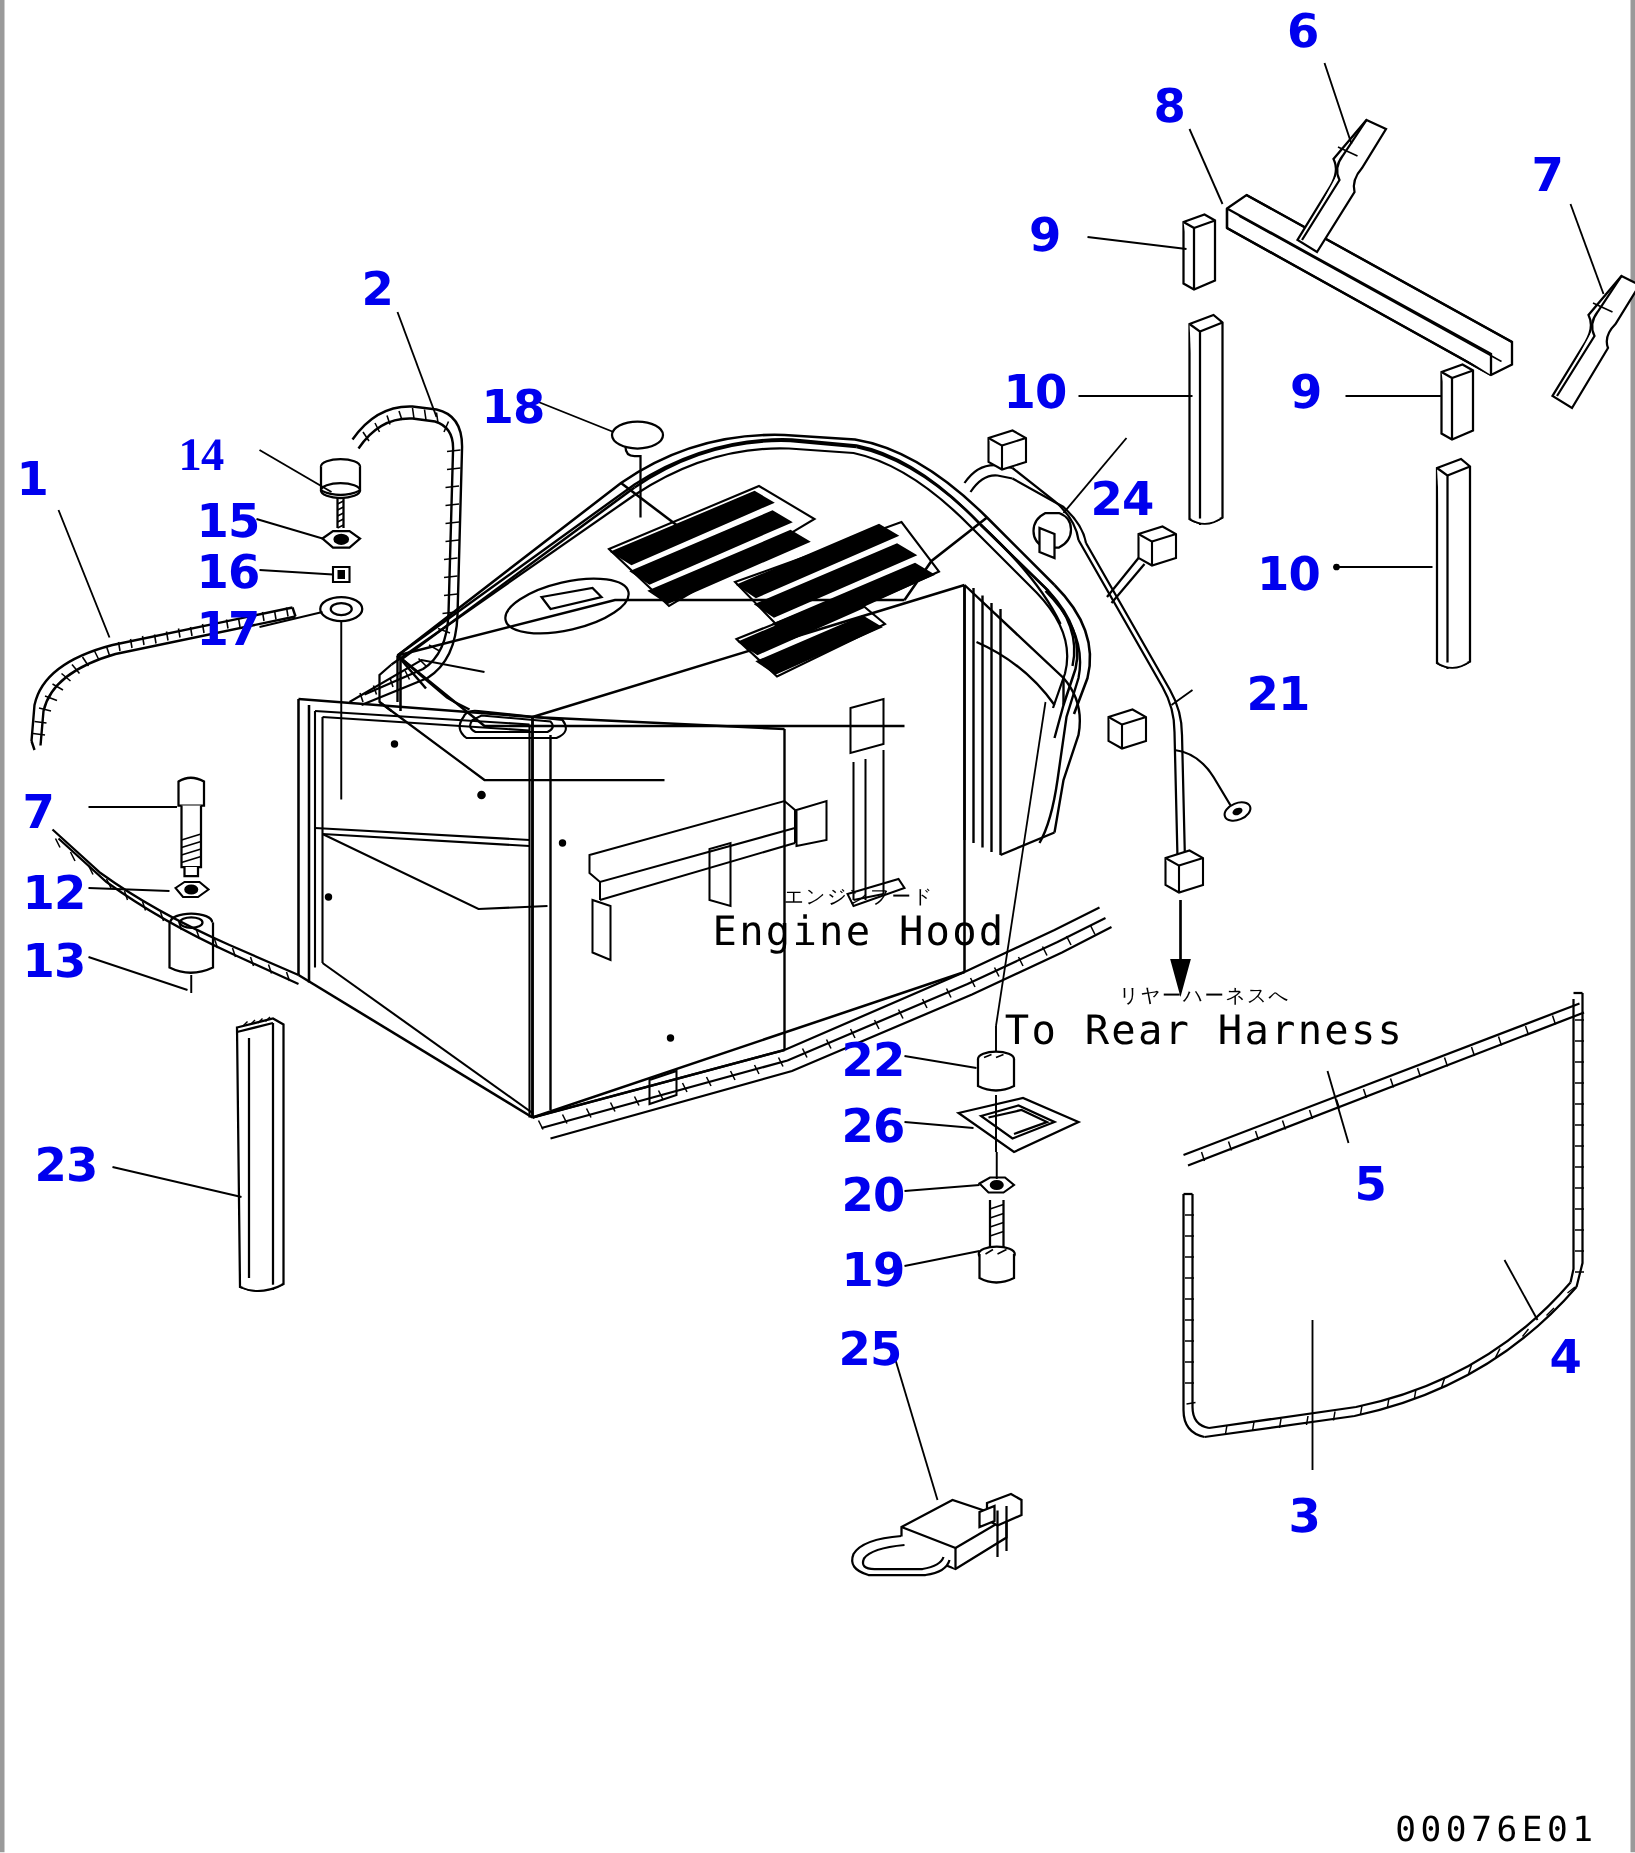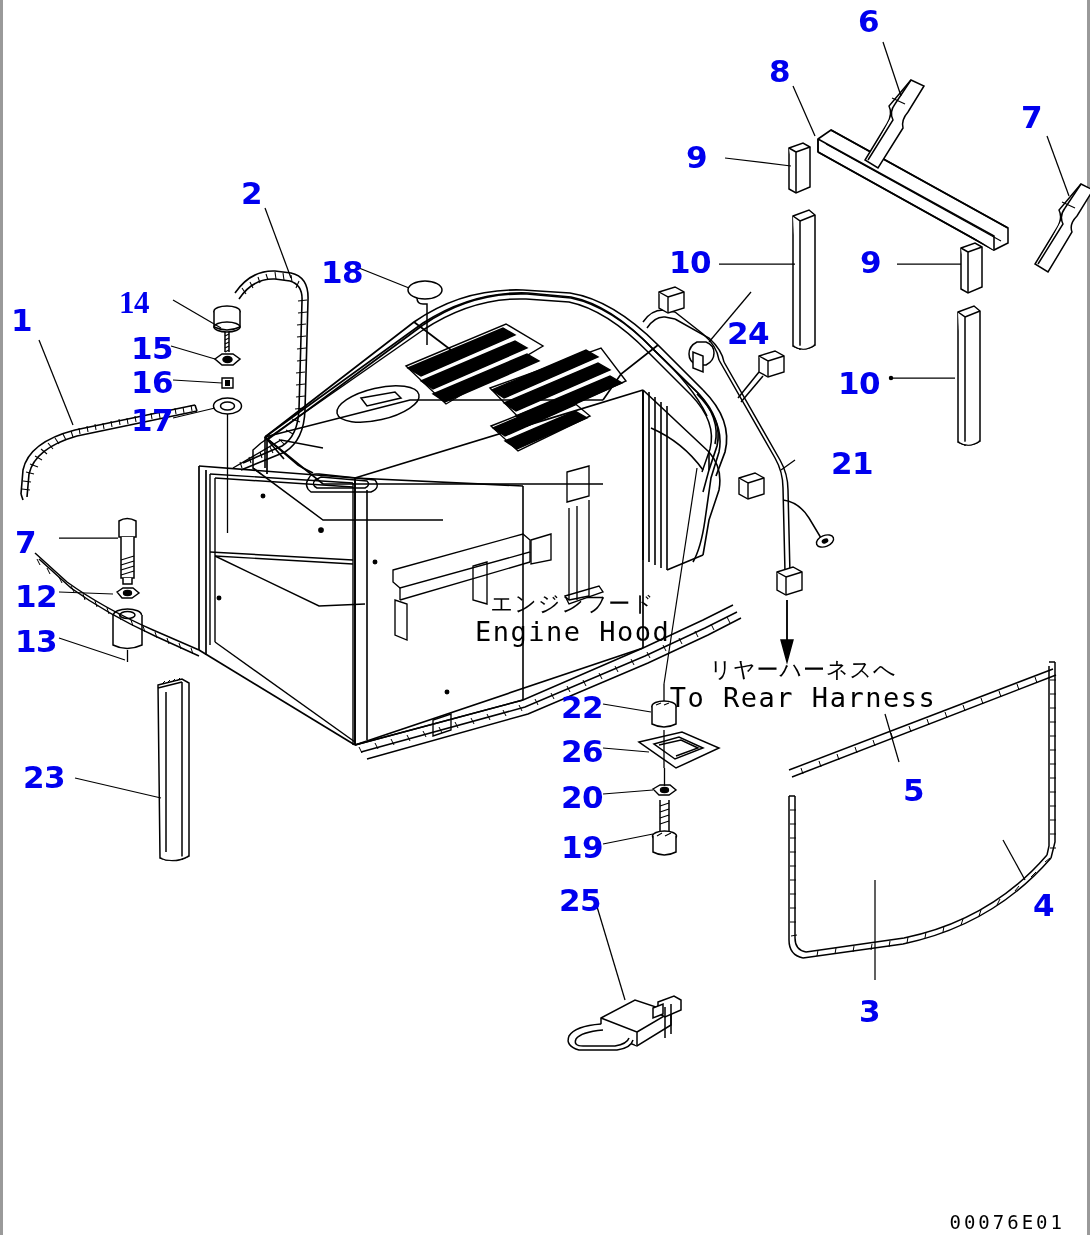--- a/index.html
+++ b/index.html
@@ -26,28 +26,28 @@
     user-select:none;
   }
   .jp-label{
     position:absolute;
     color:#000;
     font-family:"DejaVu Sans Mono", monospace;
     white-space:nowrap;
     text-align:center;
     line-height:1.12;
   }
-  .jp-label .jp{font-size:22px;letter-spacing:1px;display:block;}
+  .jp-label .jp{font-size:13px;letter-spacing:1px;display:block;}
   .jp-label .en{font-size:27px;letter-spacing:1.5px;display:block;}
   #figcode{
     position:absolute;
     right:22px;bottom:2px;
     color:#000;
     font-family:"DejaVu Sans Mono", monospace;
-    font-size:19px;
+    font-size:23px;
     letter-spacing:3px;
     white-space:nowrap;
   }
 </style>
 </head>
 <body>
 
 <div id="sheet">
 
   <svg id="art" viewBox="0 0 1090 1235">

